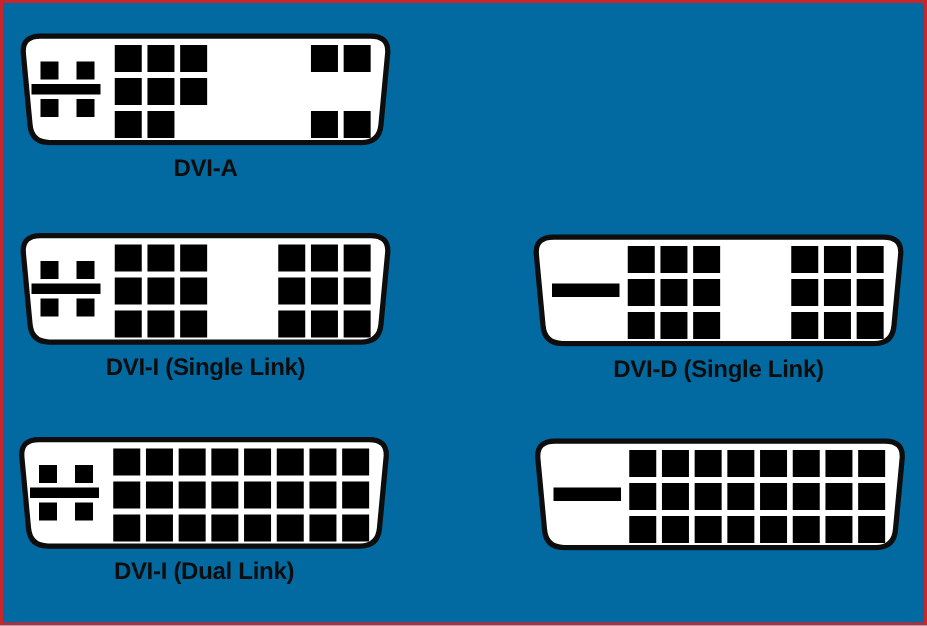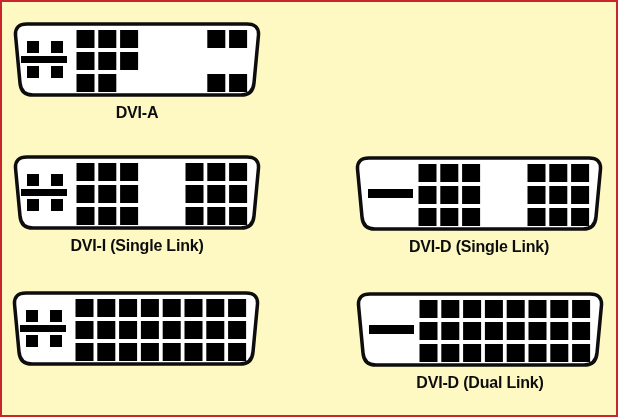--- a/index.html
+++ b/index.html
@@ -1,20 +1,20 @@
 <!DOCTYPE html>
 <html><head>
 <meta charset="utf-8">
 <style>
   html, body { margin: 0; padding: 0; background: #ffffff; }
   .canvas {
     position: relative;
     width: 618px;
     height: 417px;
-    background: #fef9c3;
+    background: #0369a1;
     font-family: "Liberation Sans", sans-serif;
     overflow: hidden;
     box-sizing: border-box;
   }
   .frame {
     position: absolute;
     inset: 0;
     border: 2px solid #c8262c;
     pointer-events: none;
     box-sizing: border-box;
@@ -162,20 +162,21 @@
           <rect x="64.5" y="52" width="18" height="18" fill="#000000"></rect>
           <rect x="86.3" y="52" width="18" height="18" fill="#000000"></rect>
           <rect x="108.1" y="52" width="18" height="18" fill="#000000"></rect>
           <rect x="129.9" y="52" width="18" height="18" fill="#000000"></rect>
           <rect x="151.7" y="52" width="18" height="18" fill="#000000"></rect>
           <rect x="173.5" y="52" width="18" height="18" fill="#000000"></rect>
           <rect x="195.3" y="52" width="18" height="18" fill="#000000"></rect>
           <rect x="217.1" y="52" width="18" height="18" fill="#000000"></rect>
         </g>
     </svg>
+    <div class="connector-label">DVI-I (Dual Link)</div>
   </div>
 
   <div class="connector" style="left:355px; top:292px;">
     <svg class="shell-svg" viewBox="0 0 250 75">
       <path class="outline" d="M 15 2 L 235 2 Q 247 2 246.5 13 L 242 61 Q 241 73 229 73 L 21 73 Q 9 73 8 61 L 3.5 13 Q 3 2 15 2 Z" fill="#ffffff" stroke="#0d0d0d" stroke-width="3.5"></path>
       <g class="left-el">
           <rect x="14" y="33" width="45" height="9" fill="#000000"></rect>
         </g>
       <g class="pins">
           <rect x="64.5" y="8" width="18" height="18" fill="#000000"></rect>
@@ -197,15 +198,14 @@
           <rect x="64.5" y="52" width="18" height="18" fill="#000000"></rect>
           <rect x="86.3" y="52" width="18" height="18" fill="#000000"></rect>
           <rect x="108.1" y="52" width="18" height="18" fill="#000000"></rect>
           <rect x="129.9" y="52" width="18" height="18" fill="#000000"></rect>
           <rect x="151.7" y="52" width="18" height="18" fill="#000000"></rect>
           <rect x="173.5" y="52" width="18" height="18" fill="#000000"></rect>
           <rect x="195.3" y="52" width="18" height="18" fill="#000000"></rect>
           <rect x="217.1" y="52" width="18" height="18" fill="#000000"></rect>
         </g>
     </svg>
-    <div class="connector-label">DVI-D (Dual Link)</div>
   </div>
 </div>
 
 </body></html>

